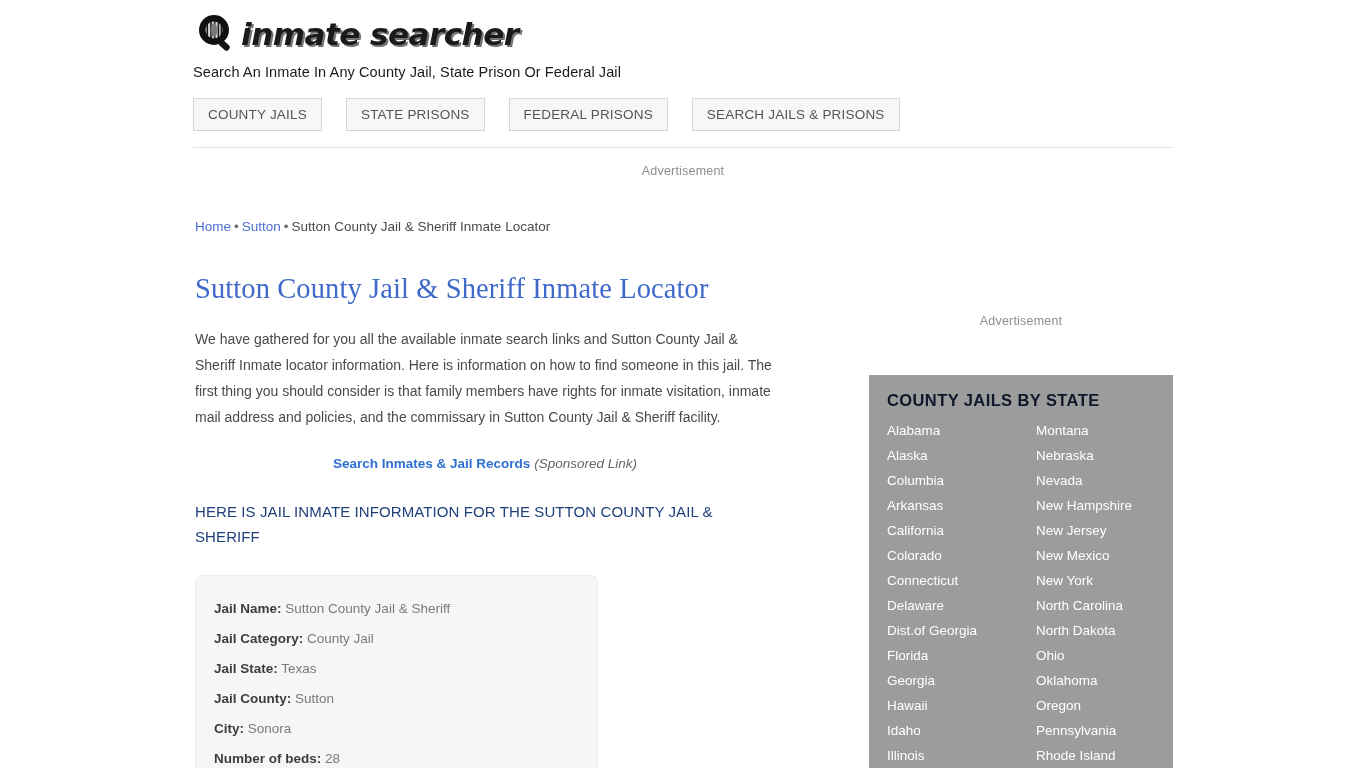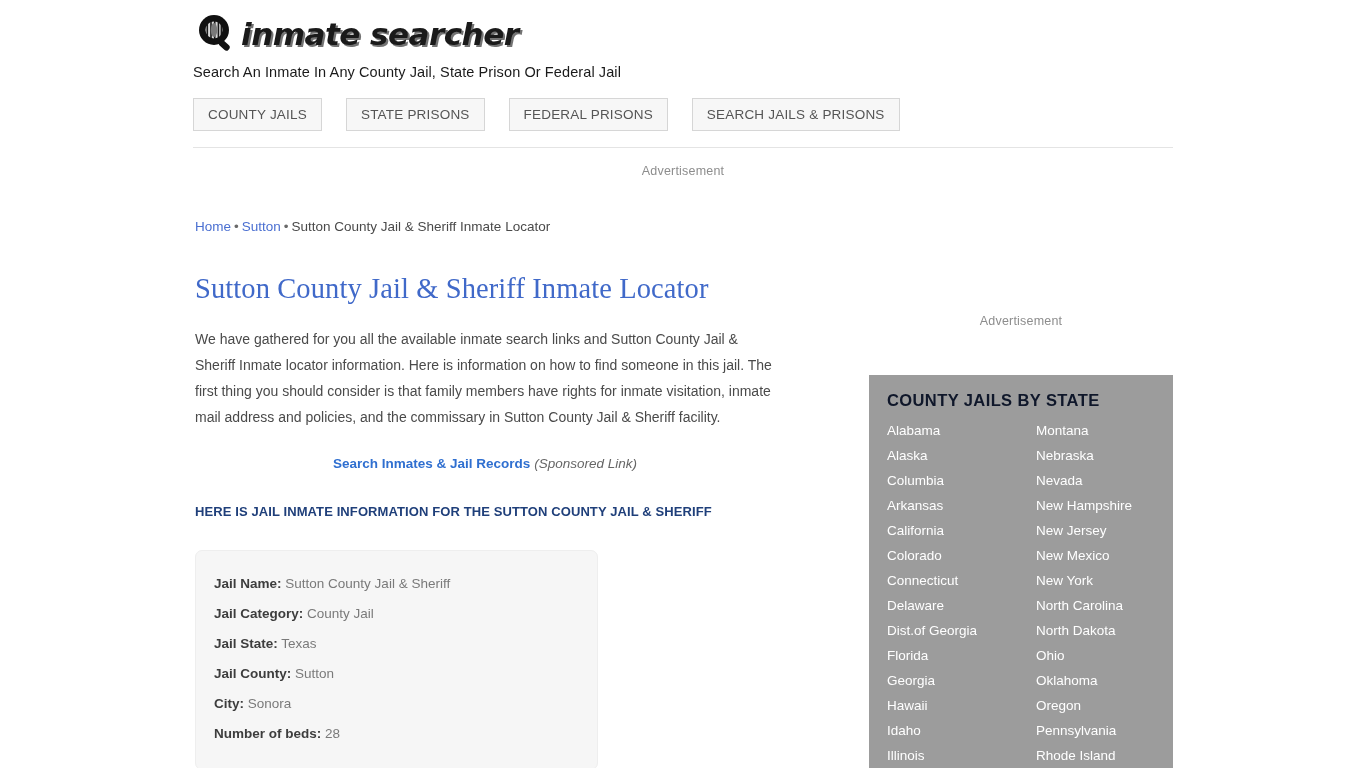--- a/index.html
+++ b/index.html
@@ -154,22 +154,22 @@
   .sponsored .note {
     color: #666666;
     font-style: italic;
     font-weight: normal;
     margin-left: 4px;
   }
 
   .section-heading {
     margin-top: 28px;
     width: 580px;
-    font-size: 13px;
-    font-weight: bold;
+    font-size: 15px;
+    font-weight: normal;
     color: #1f3f7a;
     line-height: 25px;
     letter-spacing: 0.1px;
     text-transform: uppercase;
   }
 
   .info-box {
     margin-top: 26px;
     width: 403px;
     background: #f6f6f6;

